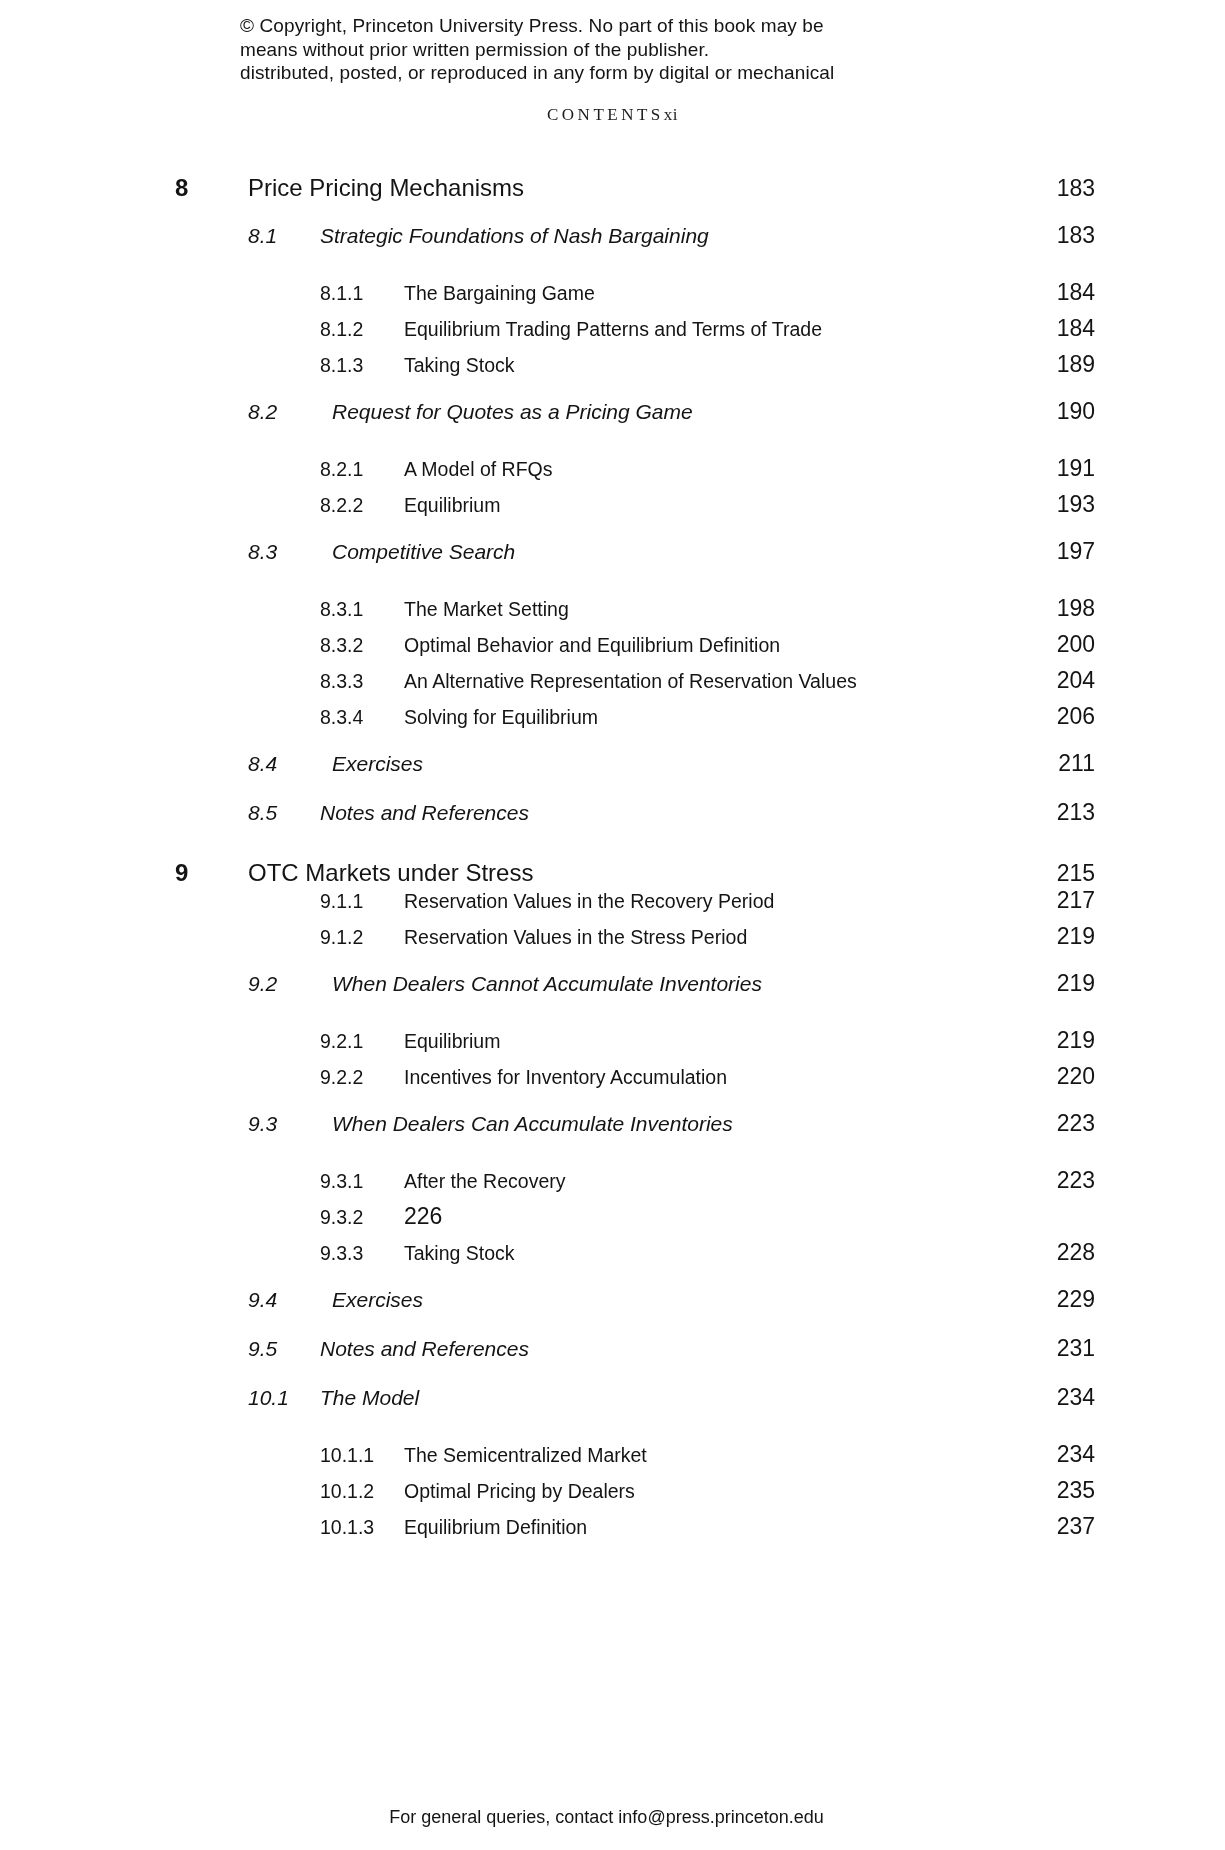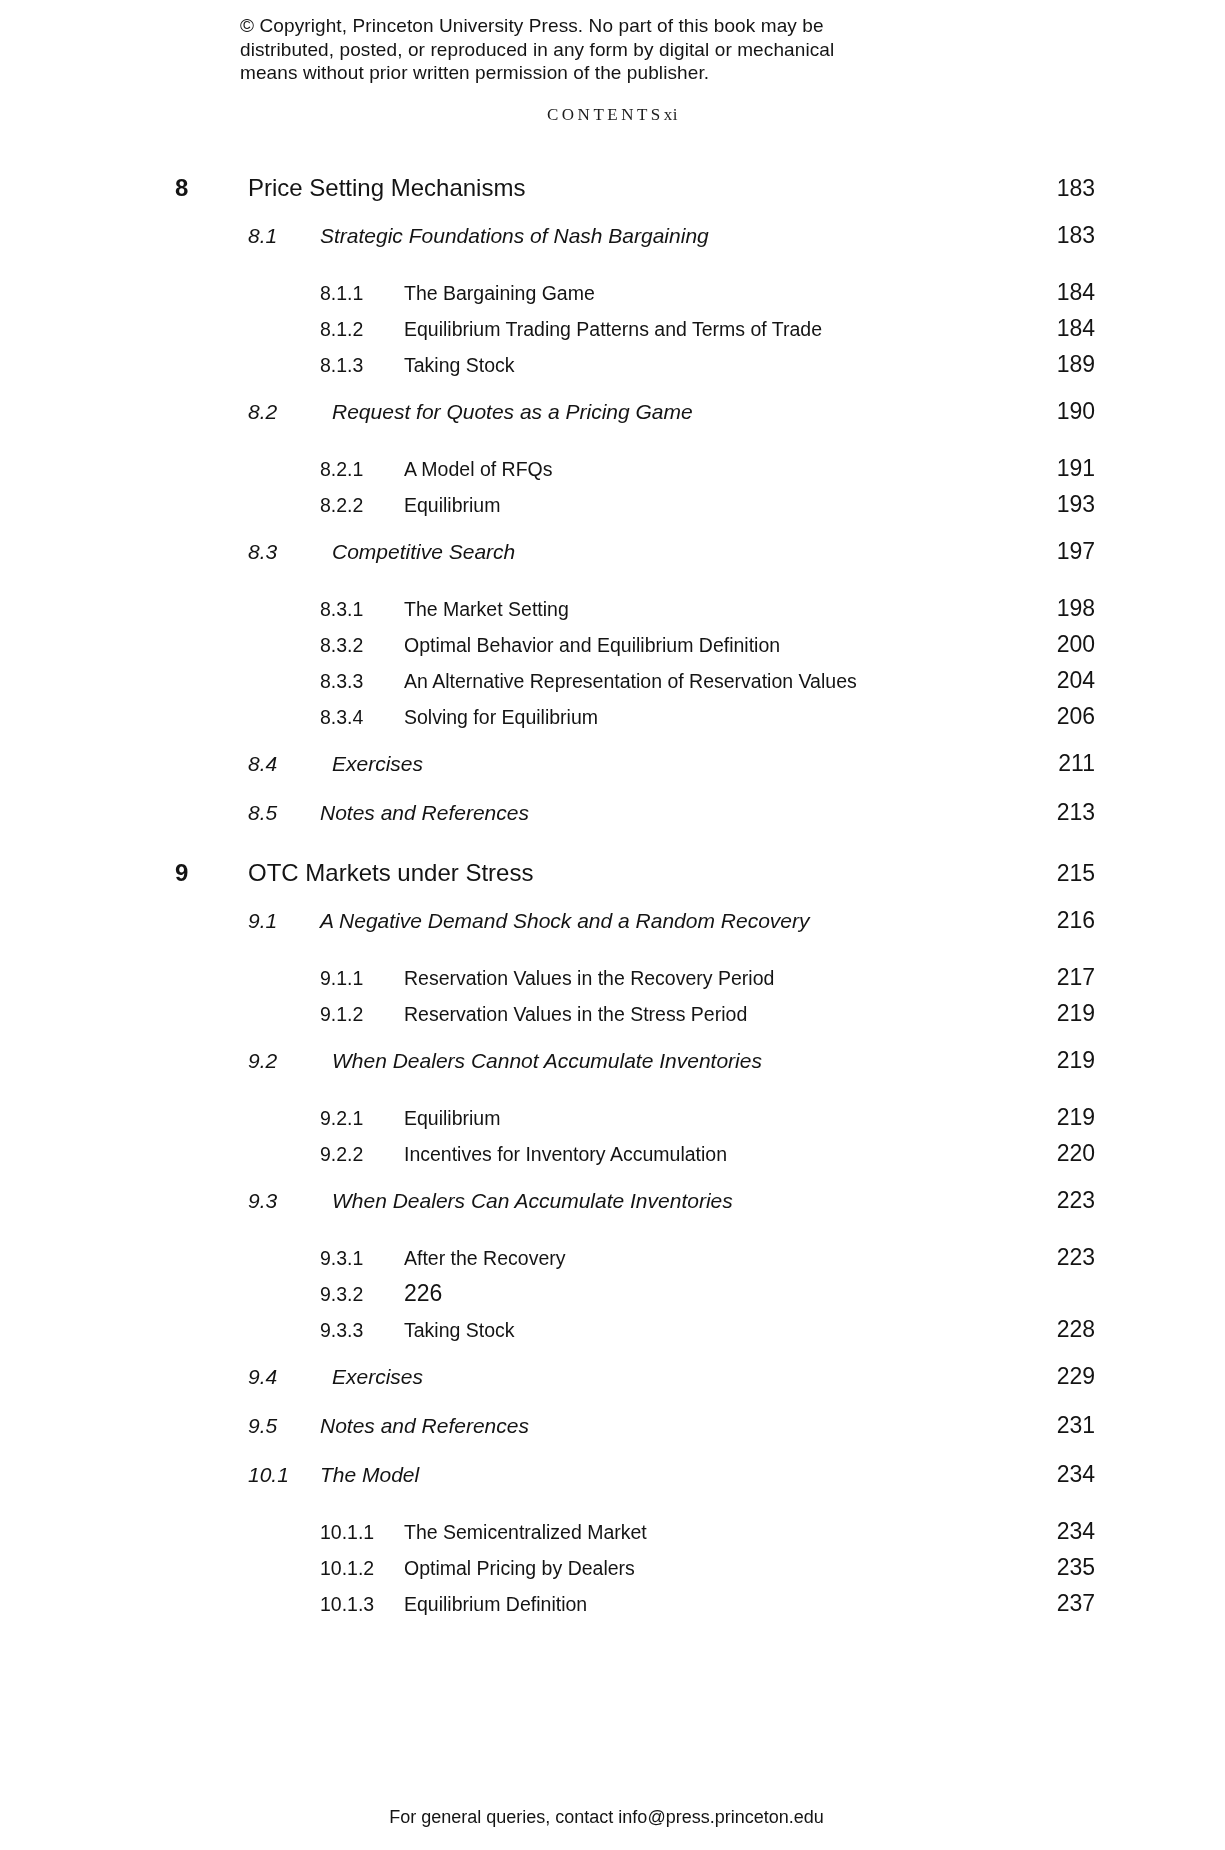--- a/index.html
+++ b/index.html
@@ -74,32 +74,32 @@
     text-align: center;
     font-size: 18px;
     line-height: 22px;
   }
 </style>
 </head>
 <body>
 
 <div class="copyright">
   <div>© Copyright, Princeton University Press. No part of this book may be</div>
+  <div>means without prior written permission of the publisher.</div>
   <div>distributed, posted, or reproduced in any form by digital or mechanical</div>
-  <div>means without prior written permission of the publisher.</div>
 </div>
 
 <div class="runhead">
   <span class="ctitle">CONTENTS</span><span class="folio">xi</span>
 </div>
 
 <div class="toc" id="toc">
     <div class="row chapter">
       <span class="num">8</span>
-      <span class="title">Price Setting Mechanisms</span>
+      <span class="title">Price Pricing Mechanisms</span>
       <span class="page">183</span>
     </div>
     <div class="row section">
       <span class="num">8.1</span>
       <span class="title">Strategic Foundations of Nash Bargaining</span>
       <span class="page">183</span>
     </div>
     <div class="row subsection">
       <span class="num">8.1.1</span>
       <span class="title">The Bargaining Game</span>
@@ -163,25 +163,20 @@
     <div class="row section">
       <span class="num">8.5</span>
       <span class="title">Notes and References</span>
       <span class="page">213</span>
     </div>
     <div class="row chapter">
       <span class="num">9</span>
       <span class="title">OTC Markets under Stress</span>
       <span class="page">215</span>
     </div>
-    <div class="row section">
-      <span class="num">9.1</span>
-      <span class="title">A Negative Demand Shock and a Random Recovery</span>
-      <span class="page">216</span>
-    </div>
     <div class="row subsection">
       <span class="num">9.1.1</span>
       <span class="title">Reservation Values in the Recovery Period</span>
       <span class="page">217</span>
     </div>
     <div class="row subsection">
       <span class="num">9.1.2</span>
       <span class="title">Reservation Values in the Stress Period</span>
       <span class="page">219</span>
     </div>

